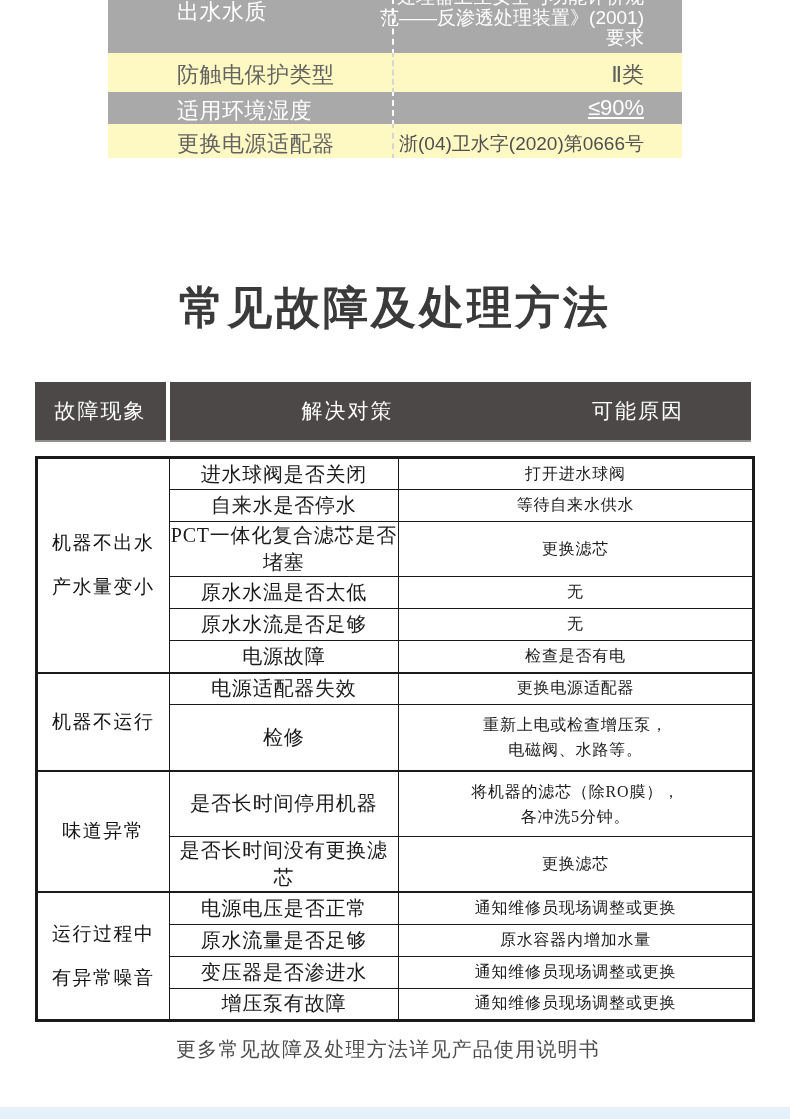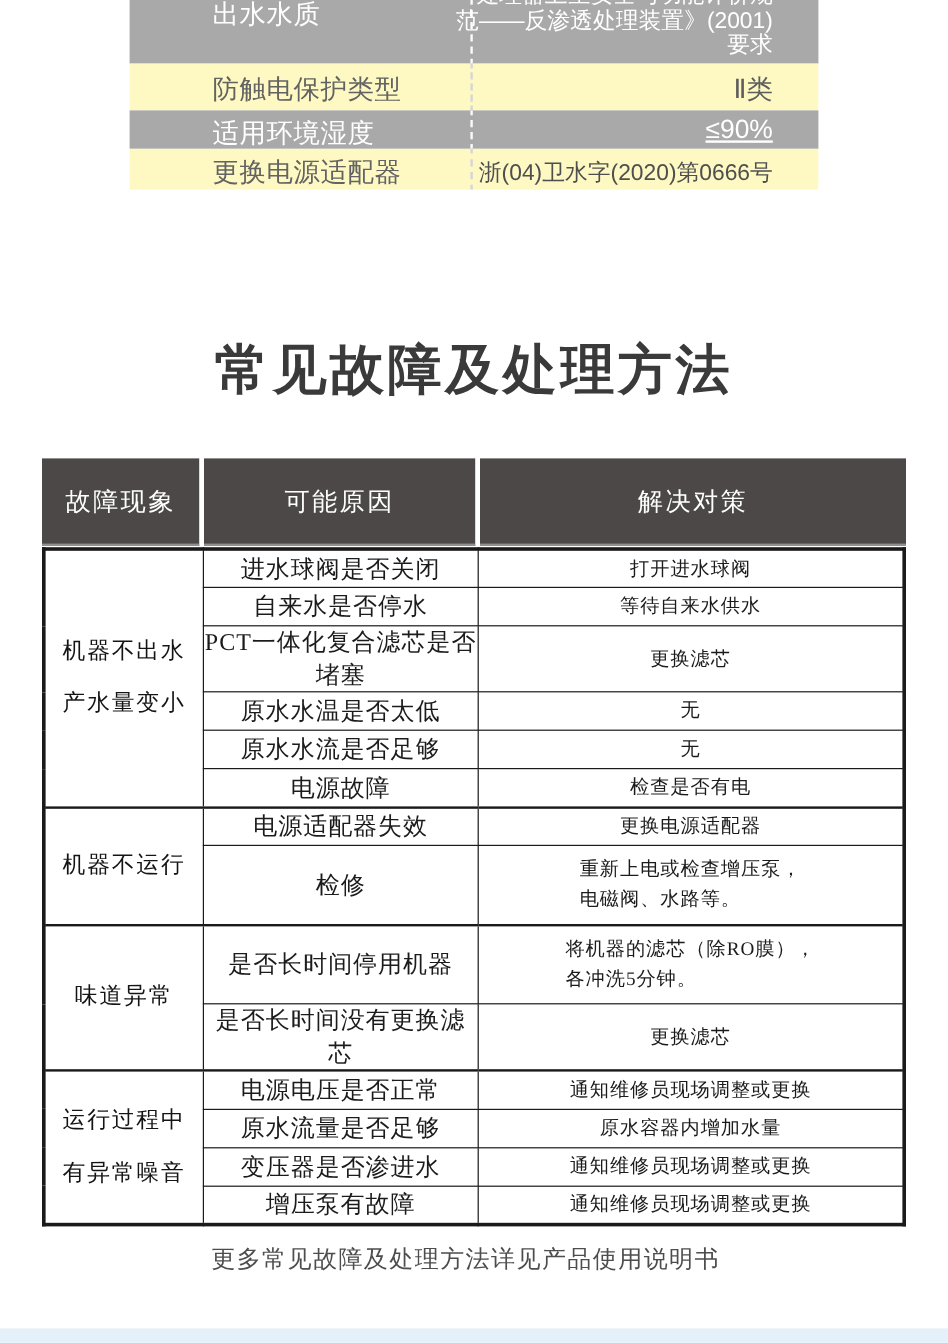--- a/index.html
+++ b/index.html
@@ -25,21 +25,21 @@
   .r4 .slabel{top:5px;}
   .svalue{position:absolute;right:38px;text-align:right;white-space:nowrap;}
   .r1 .svalue{top:-13px;font-size:19px;line-height:20.5px;}
   .r2 .svalue{top:7px;font-size:22px;color:#5e5e5e;}
   .r3 .svalue{top:3px;font-size:22px;color:#ffffff;text-decoration:underline;}
   .r4 .svalue{top:7px;font-size:19px;color:#4f4f4f;}
   
   .heading{position:absolute;left:0;top:278px;width:790px;text-align:center;
     font-size:45px;font-weight:900;letter-spacing:3px;color:#3a3a3a;white-space:nowrap;}
   
-  .fhead{position:absolute;left:35px;top:382px;width:720px;height:73px;display:flex;}
+  .fhead{position:absolute;left:35px;top:382px;width:720px;height:60px;display:flex;}
   .fhead .hcell{
     background:#4b4847;color:#ffffff;display:flex;align-items:center;justify-content:center;
     font-family:"Liberation Serif","DejaVu Serif",serif;font-size:21px;letter-spacing:2px;
     border-bottom:2px solid #928e8c;box-sizing:border-box;
   }
   .fhead .h1{width:131px;margin-right:4px;}
   .fhead .h2{width:226px;margin-right:4px;}
   .fhead .h3{width:355px;}
   
   table.fbody{
@@ -47,21 +47,21 @@
     font-family:"Liberation Serif","DejaVu Serif",serif;color:#1b1b1b;table-layout:fixed;
   }
   table.fbody{border:3px solid #1a1a1a;}
   table.fbody td{border:1.5px solid #1a1a1a;text-align:center;vertical-align:middle;padding:0;}
   table.fbody tr{height:32px;}
   table.fbody tr.tall{height:66px;}
   table.fbody tr.group-start td{border-top:2.5px solid #1a1a1a;}
   td.phenom{width:130px;font-size:19px;letter-spacing:1.5px;line-height:44px;color:#141414;}
   td.cause{width:227px;font-size:20px;letter-spacing:.8px;}
   td.solution{width:351px;font-size:16px;letter-spacing:.8px;}
-  .sol-block{display:inline-block;text-align:left;line-height:25px;font-size:16px;letter-spacing:.8px;vertical-align:middle;}
+  .sol-block{display:inline-block;text-align:center;line-height:25px;font-size:16px;letter-spacing:.8px;vertical-align:middle;}
   
   .footnote{position:absolute;left:0;top:1036px;width:776px;text-align:center;
     font-size:20px;letter-spacing:1.2px;color:#4d4d4d;white-space:nowrap;}
   .bottom-bar{position:absolute;left:0;bottom:0;width:790px;height:12px;background:#e4f1fa;}
 </style>
 </head>
 <body>
 
 <div class="spec">
   <div class="srow dark r1">
@@ -83,22 +83,22 @@
   <div class="srow light r4">
     <div class="slabel">更换电源适配器</div>
     <div class="svalue">浙(04)卫水字(2020)第0666号</div>
   </div>
 </div>
 
 <div class="heading">常见故障及处理方法</div>
 
 <div class="fhead">
   <div class="hcell h1">故障现象</div>
+  <div class="hcell h3">解决对策</div>
   <div class="hcell h2">可能原因</div>
-  <div class="hcell h3">解决对策</div>
 </div>
 
 <table class="fbody">
   <tbody>
       <tr>
         <td class="phenom" rowspan="6">
           <div>机器不出水</div>
           <div>产水量变小</div>
         </td>
         <td class="cause">进水球阀是否关闭</td>

